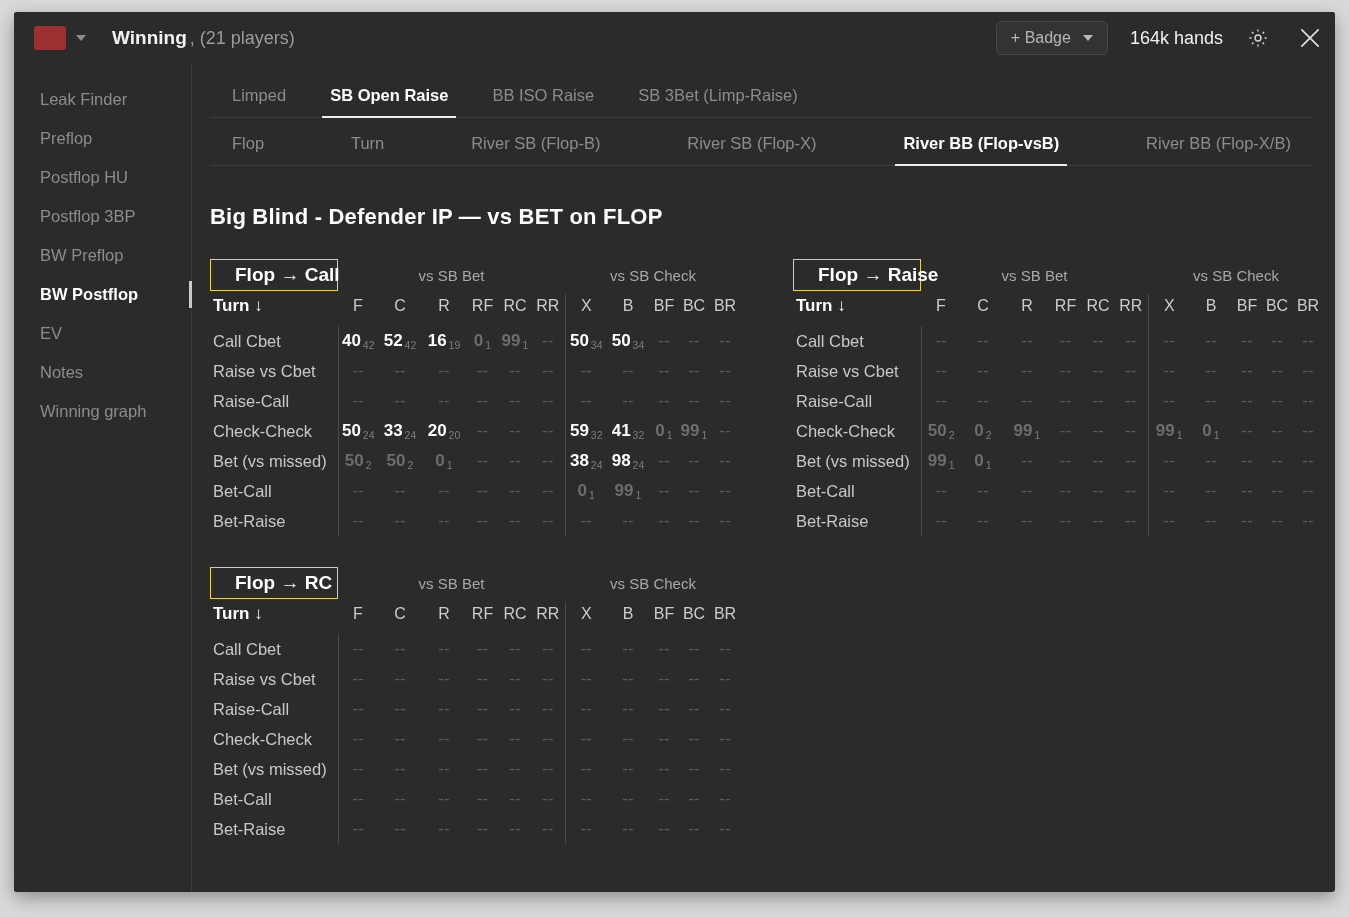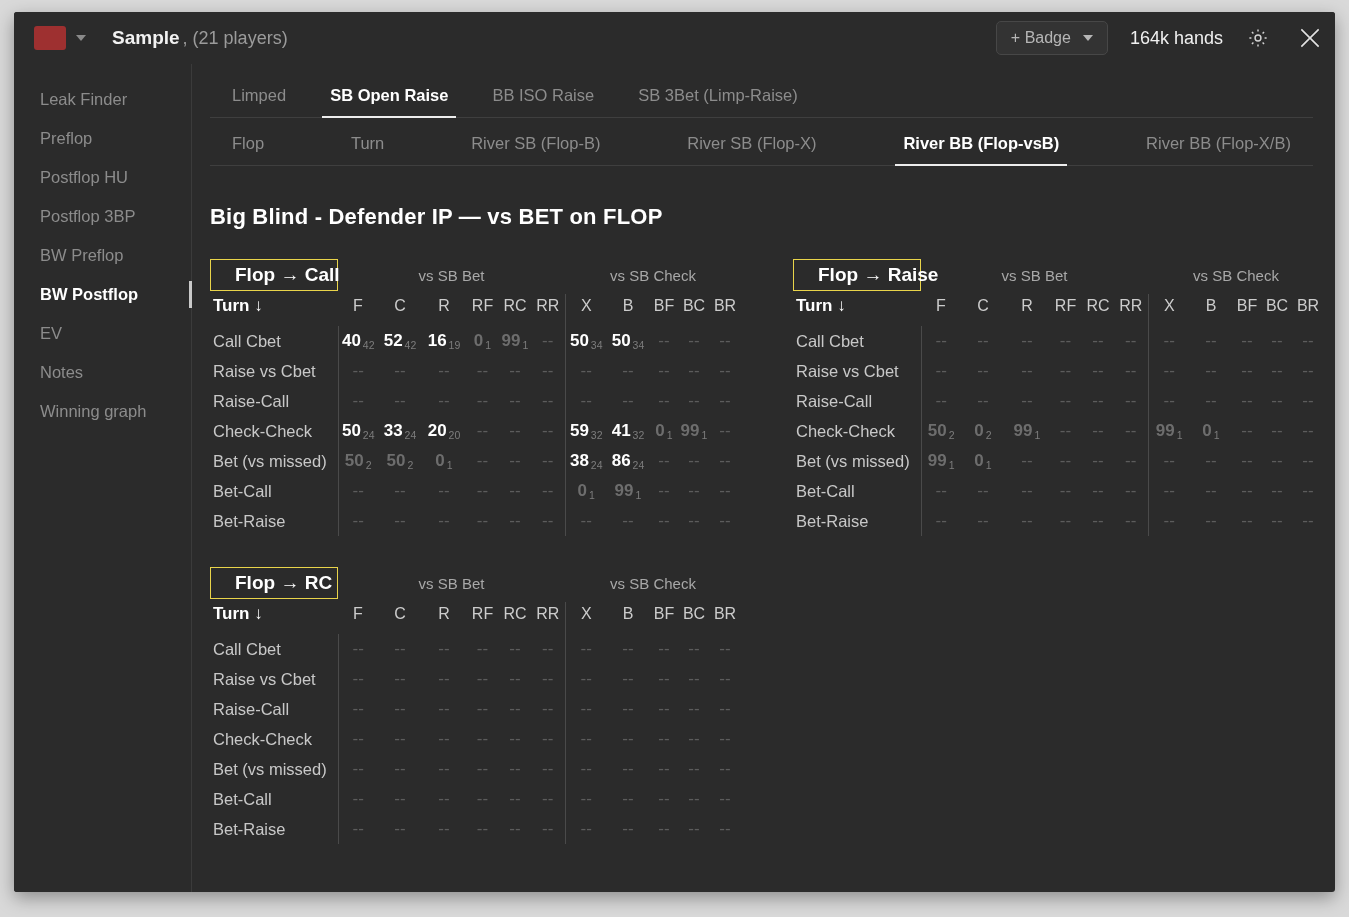--- a/index.html
+++ b/index.html
@@ -260,21 +260,21 @@
 </head>
 <body>
 
 <div id="root">
   <div class="window">
 
     <div class="titlebar">
       <div class="profile-swatch"></div>
       <div class="caret-down"></div>
       <div class="title-text">
-        <span>Sample</span><span class="title-sub">, (21 players)</span>
+        <span>Winning</span><span class="title-sub">, (21 players)</span>
       </div>
       <div class="titlebar-spacer"></div>
       <div class="badge-btn">
         <span>+ Badge</span>
         <span class="mini-caret"></span>
       </div>
       <div class="hands-count">164k hands</div>
       <div class="icon-btn">
         <span>
           <svg width="22" height="22" viewBox="0 0 24 24" fill="none" stroke="#d4d4d4" stroke-width="1.6">
@@ -424,21 +424,21 @@
                     </tr>
                     <tr>
                       <td class="rowname">Bet (vs missed)</td>
                       <td class="sep-l"><span class="val dim">50</span><span class="sub">2</span></td>
                       <td class=""><span class="val dim">50</span><span class="sub">2</span></td>
                       <td class=""><span class="val dim">0</span><span class="sub">1</span></td>
                       <td class=""><span class="dash">--</span></td>
                       <td class=""><span class="dash">--</span></td>
                       <td class=""><span class="dash">--</span></td>
                       <td class="sep-l"><span class="val">38</span><span class="sub">24</span></td>
-                      <td class=""><span class="val">86</span><span class="sub">24</span></td>
+                      <td class=""><span class="val">98</span><span class="sub">24</span></td>
                       <td class=""><span class="dash">--</span></td>
                       <td class=""><span class="dash">--</span></td>
                       <td class=""><span class="dash">--</span></td>
                     </tr>
                     <tr>
                       <td class="rowname">Bet-Call</td>
                       <td class="sep-l"><span class="dash">--</span></td>
                       <td class=""><span class="dash">--</span></td>
                       <td class=""><span class="dash">--</span></td>
                       <td class=""><span class="dash">--</span></td>

